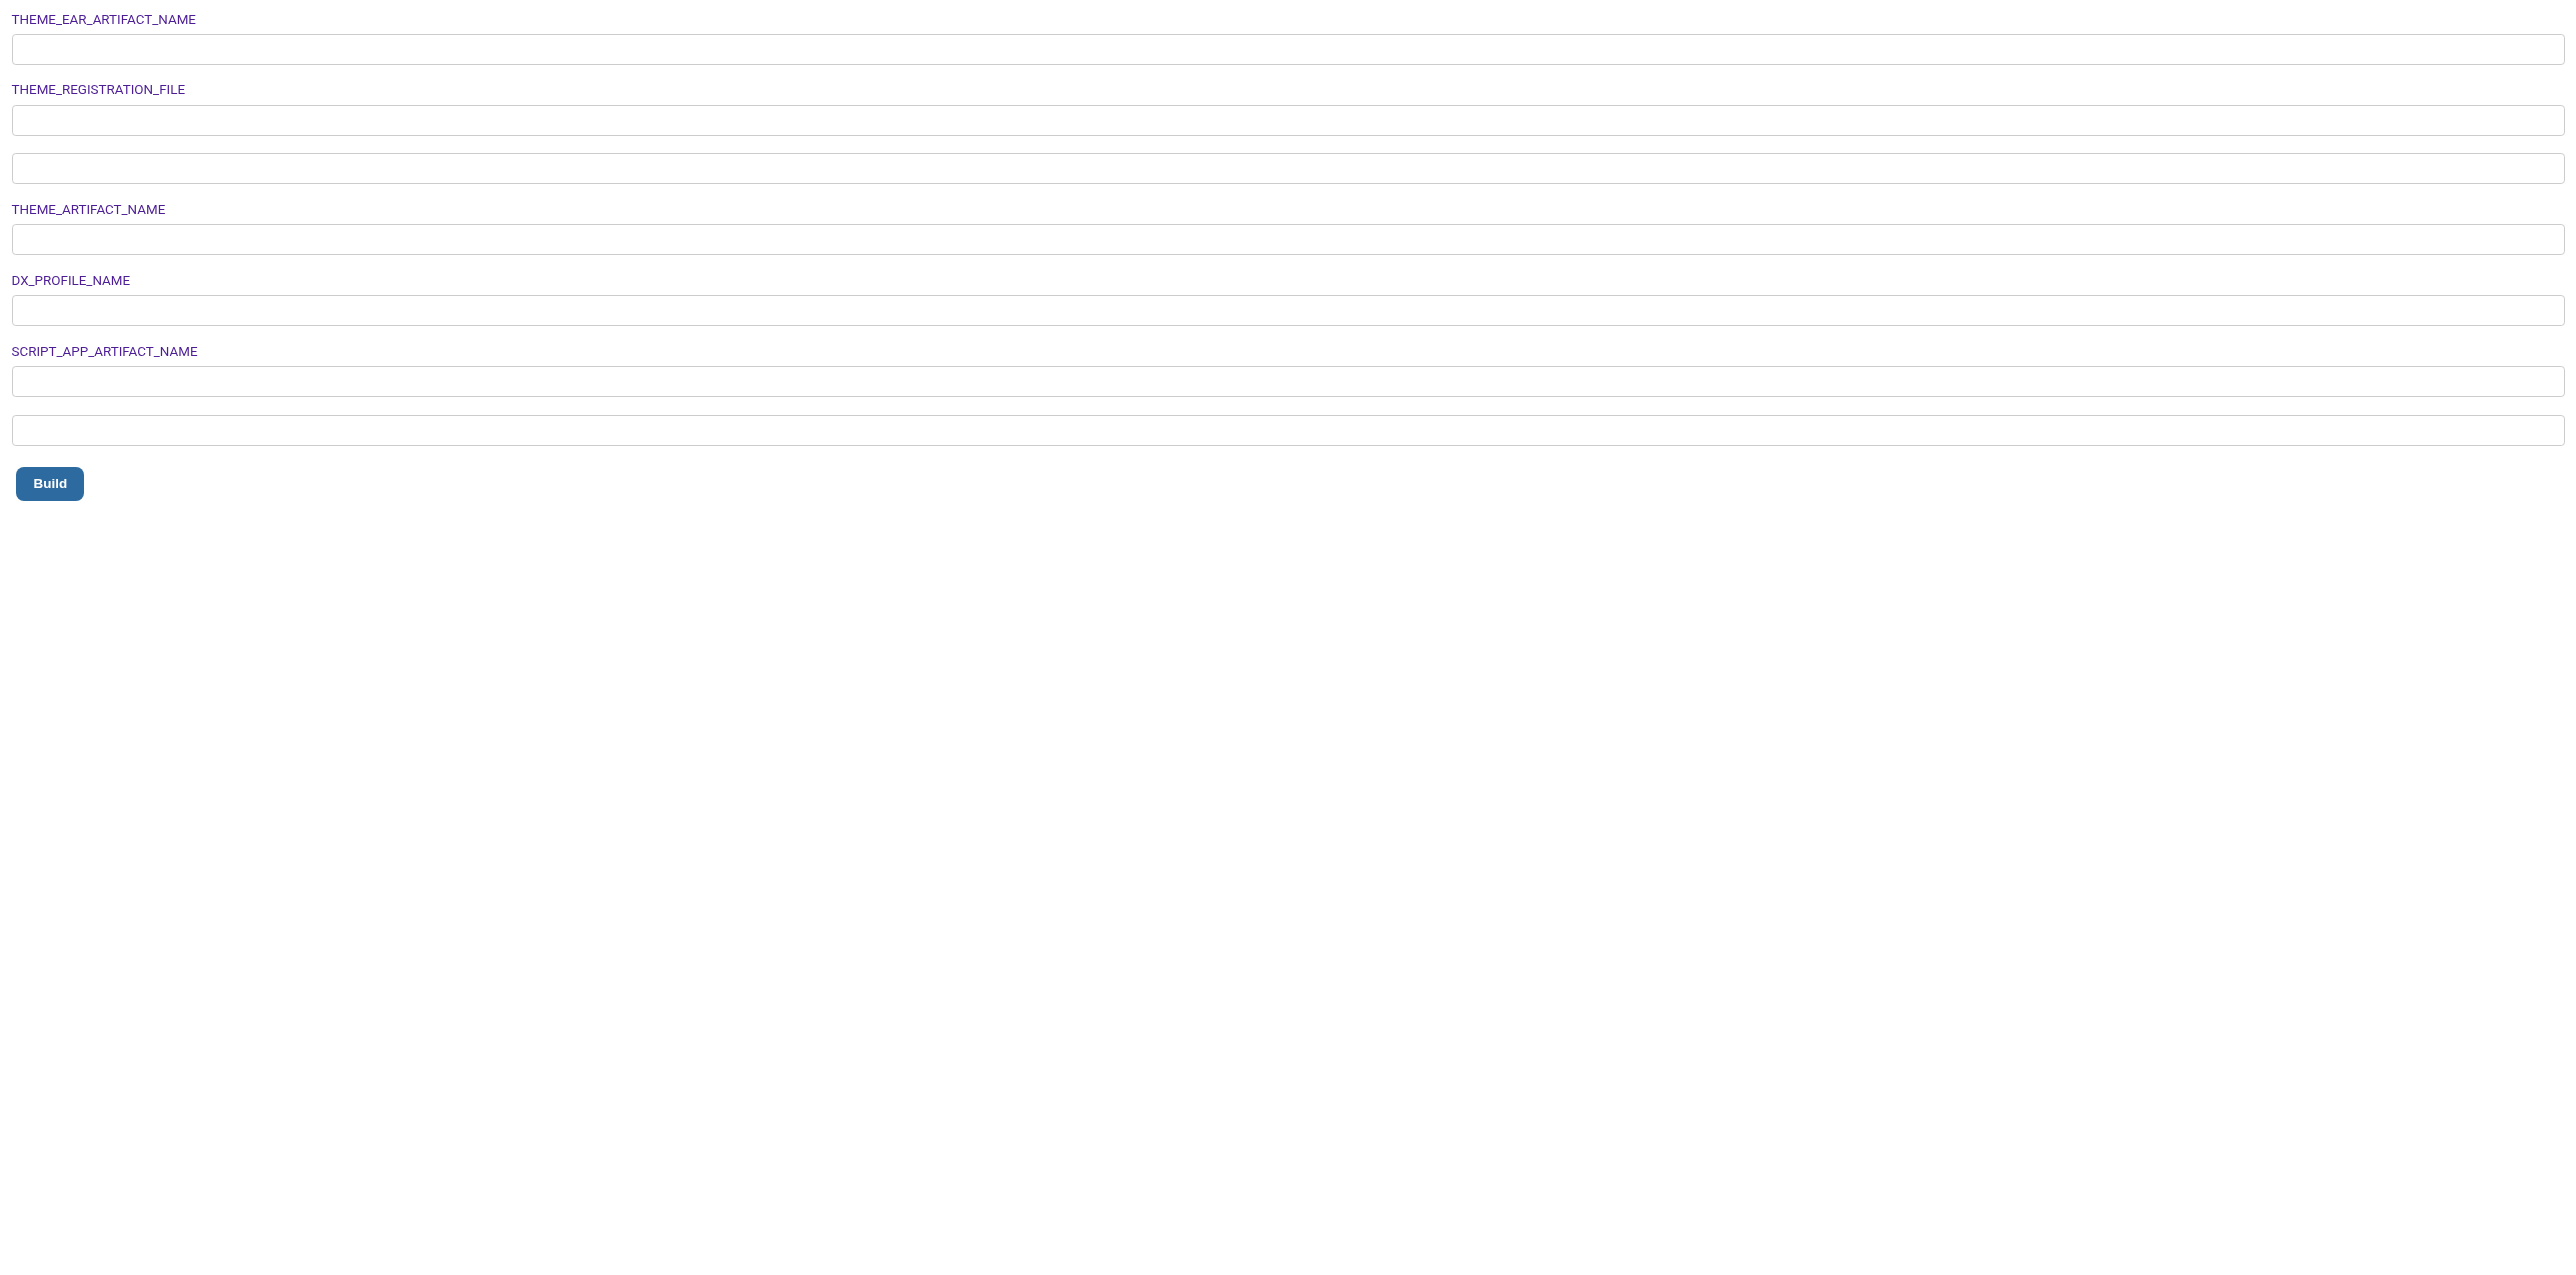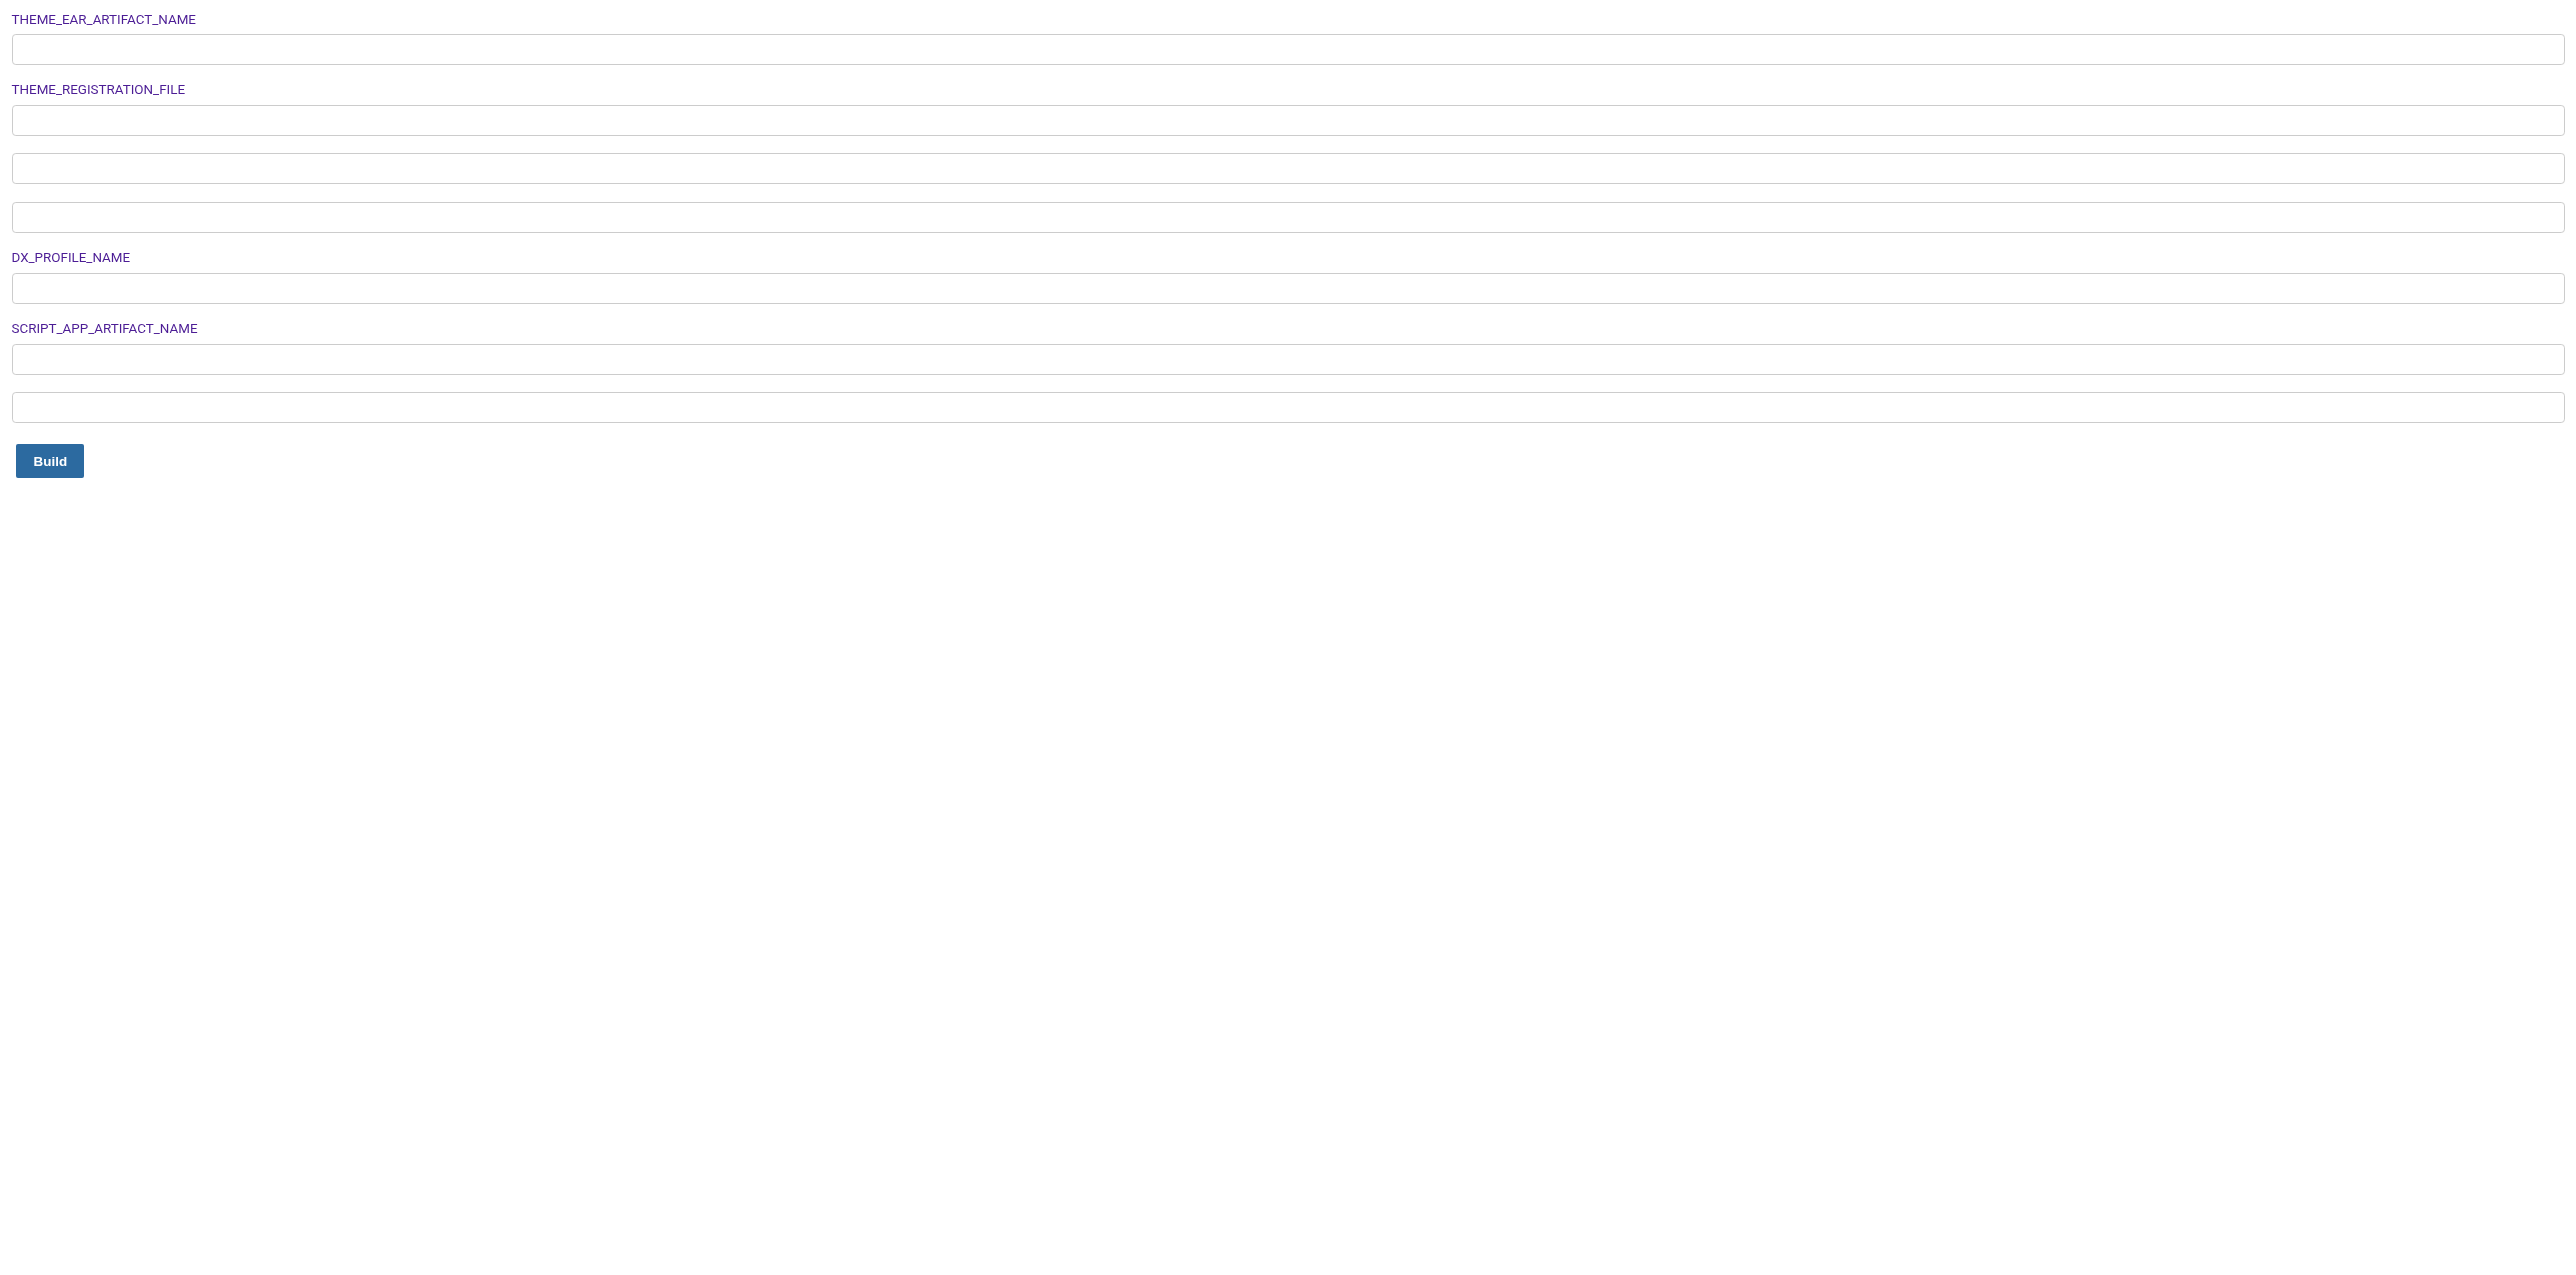--- a/index.html
+++ b/index.html
@@ -36,21 +36,21 @@
       outline: none;
     }
     .build-button {
       display: inline-block;
       background: #2c6aa0;
       color: #ffffff;
       font-weight: 600;
       font-size: 13.4px;
       padding: 9.6px 17.3px;
       border: none;
-      border-radius: 2px;
+      border-radius: 8px;
       cursor: pointer;
       margin-top: 3.8px;
       margin-left: 4.8px;
     }
   </style>
 </head>
 <body>
 
 <form>
 
@@ -62,20 +62,21 @@
   <div class="form-group">
     <label class="form-label">THEME_REGISTRATION_FILE</label>
     <input type="text" class="form-input" value="" style="">
   </div>
 
   <div class="form-group">
     <input type="text" class="form-input" value="" style="">
   </div>
 
   <div class="form-group">
+    <label class="form-label">THEME_ARTIFACT_NAME</label>
     <input type="text" class="form-input" value="" style="">
   </div>
 
   <div class="form-group">
     <label class="form-label">DX_PROFILE_NAME</label>
     <input type="text" class="form-input" value="" style="">
   </div>
 
   <div class="form-group">
     <label class="form-label">SCRIPT_APP_ARTIFACT_NAME</label>

